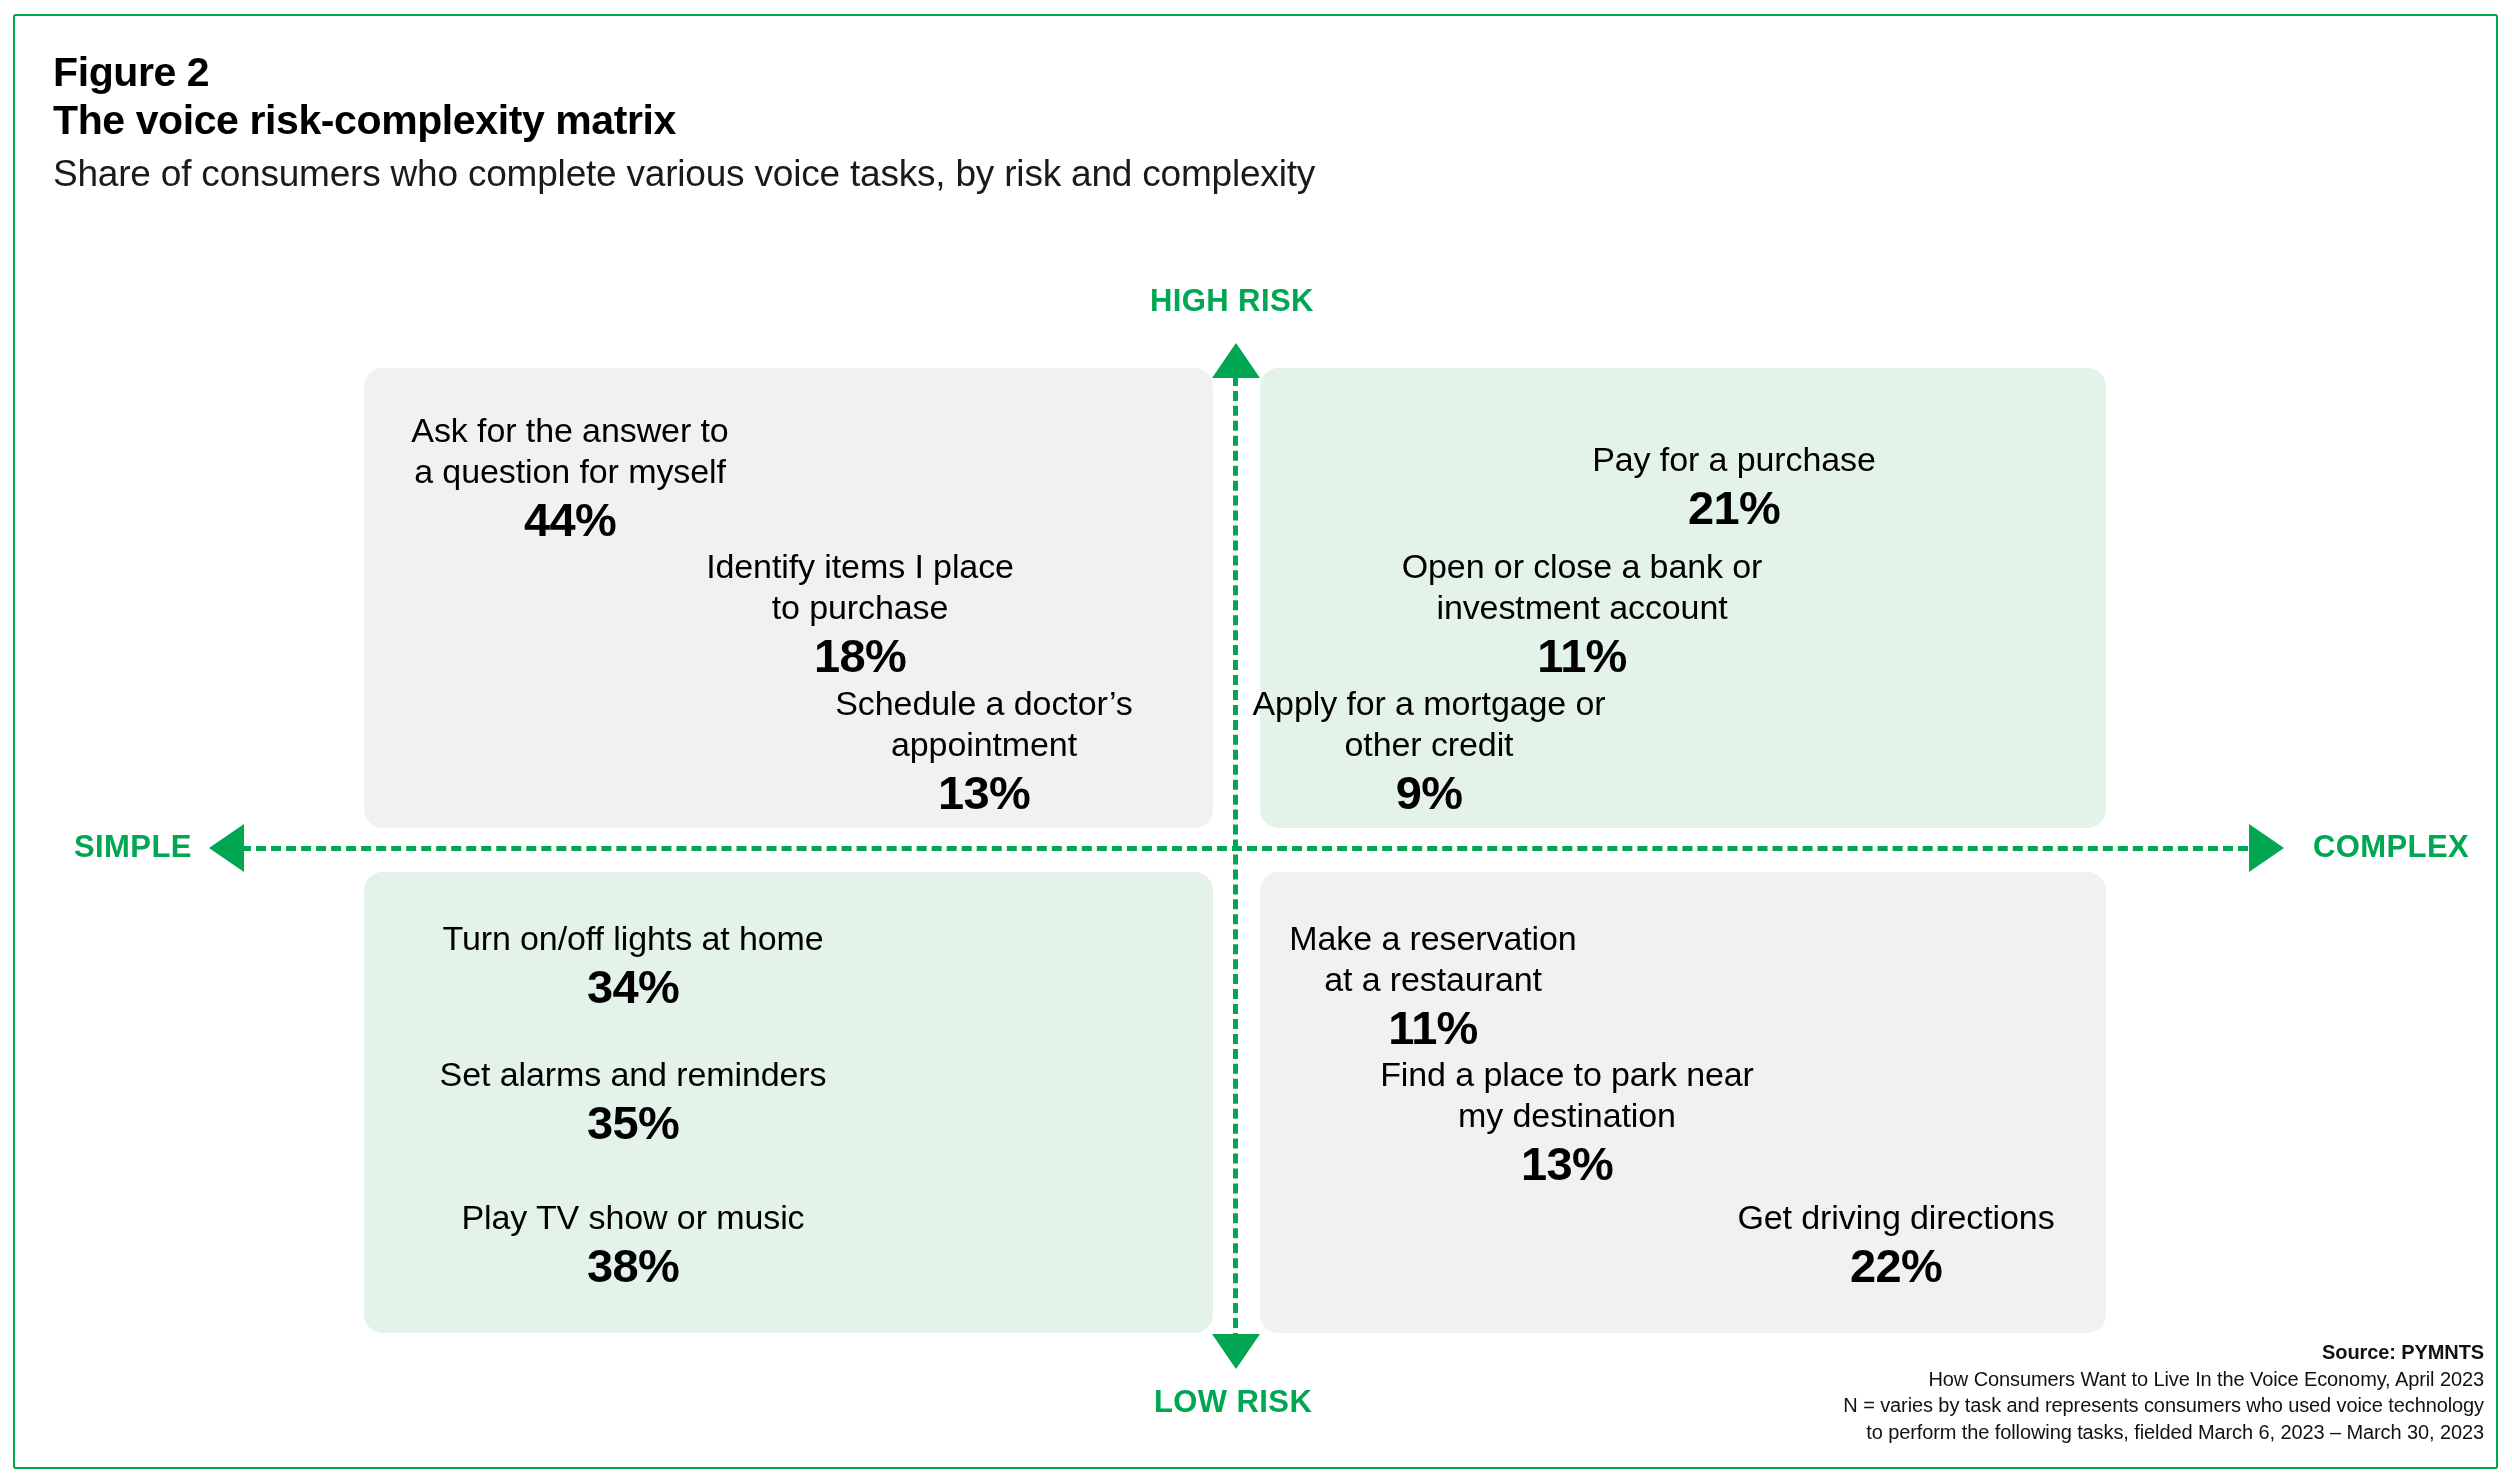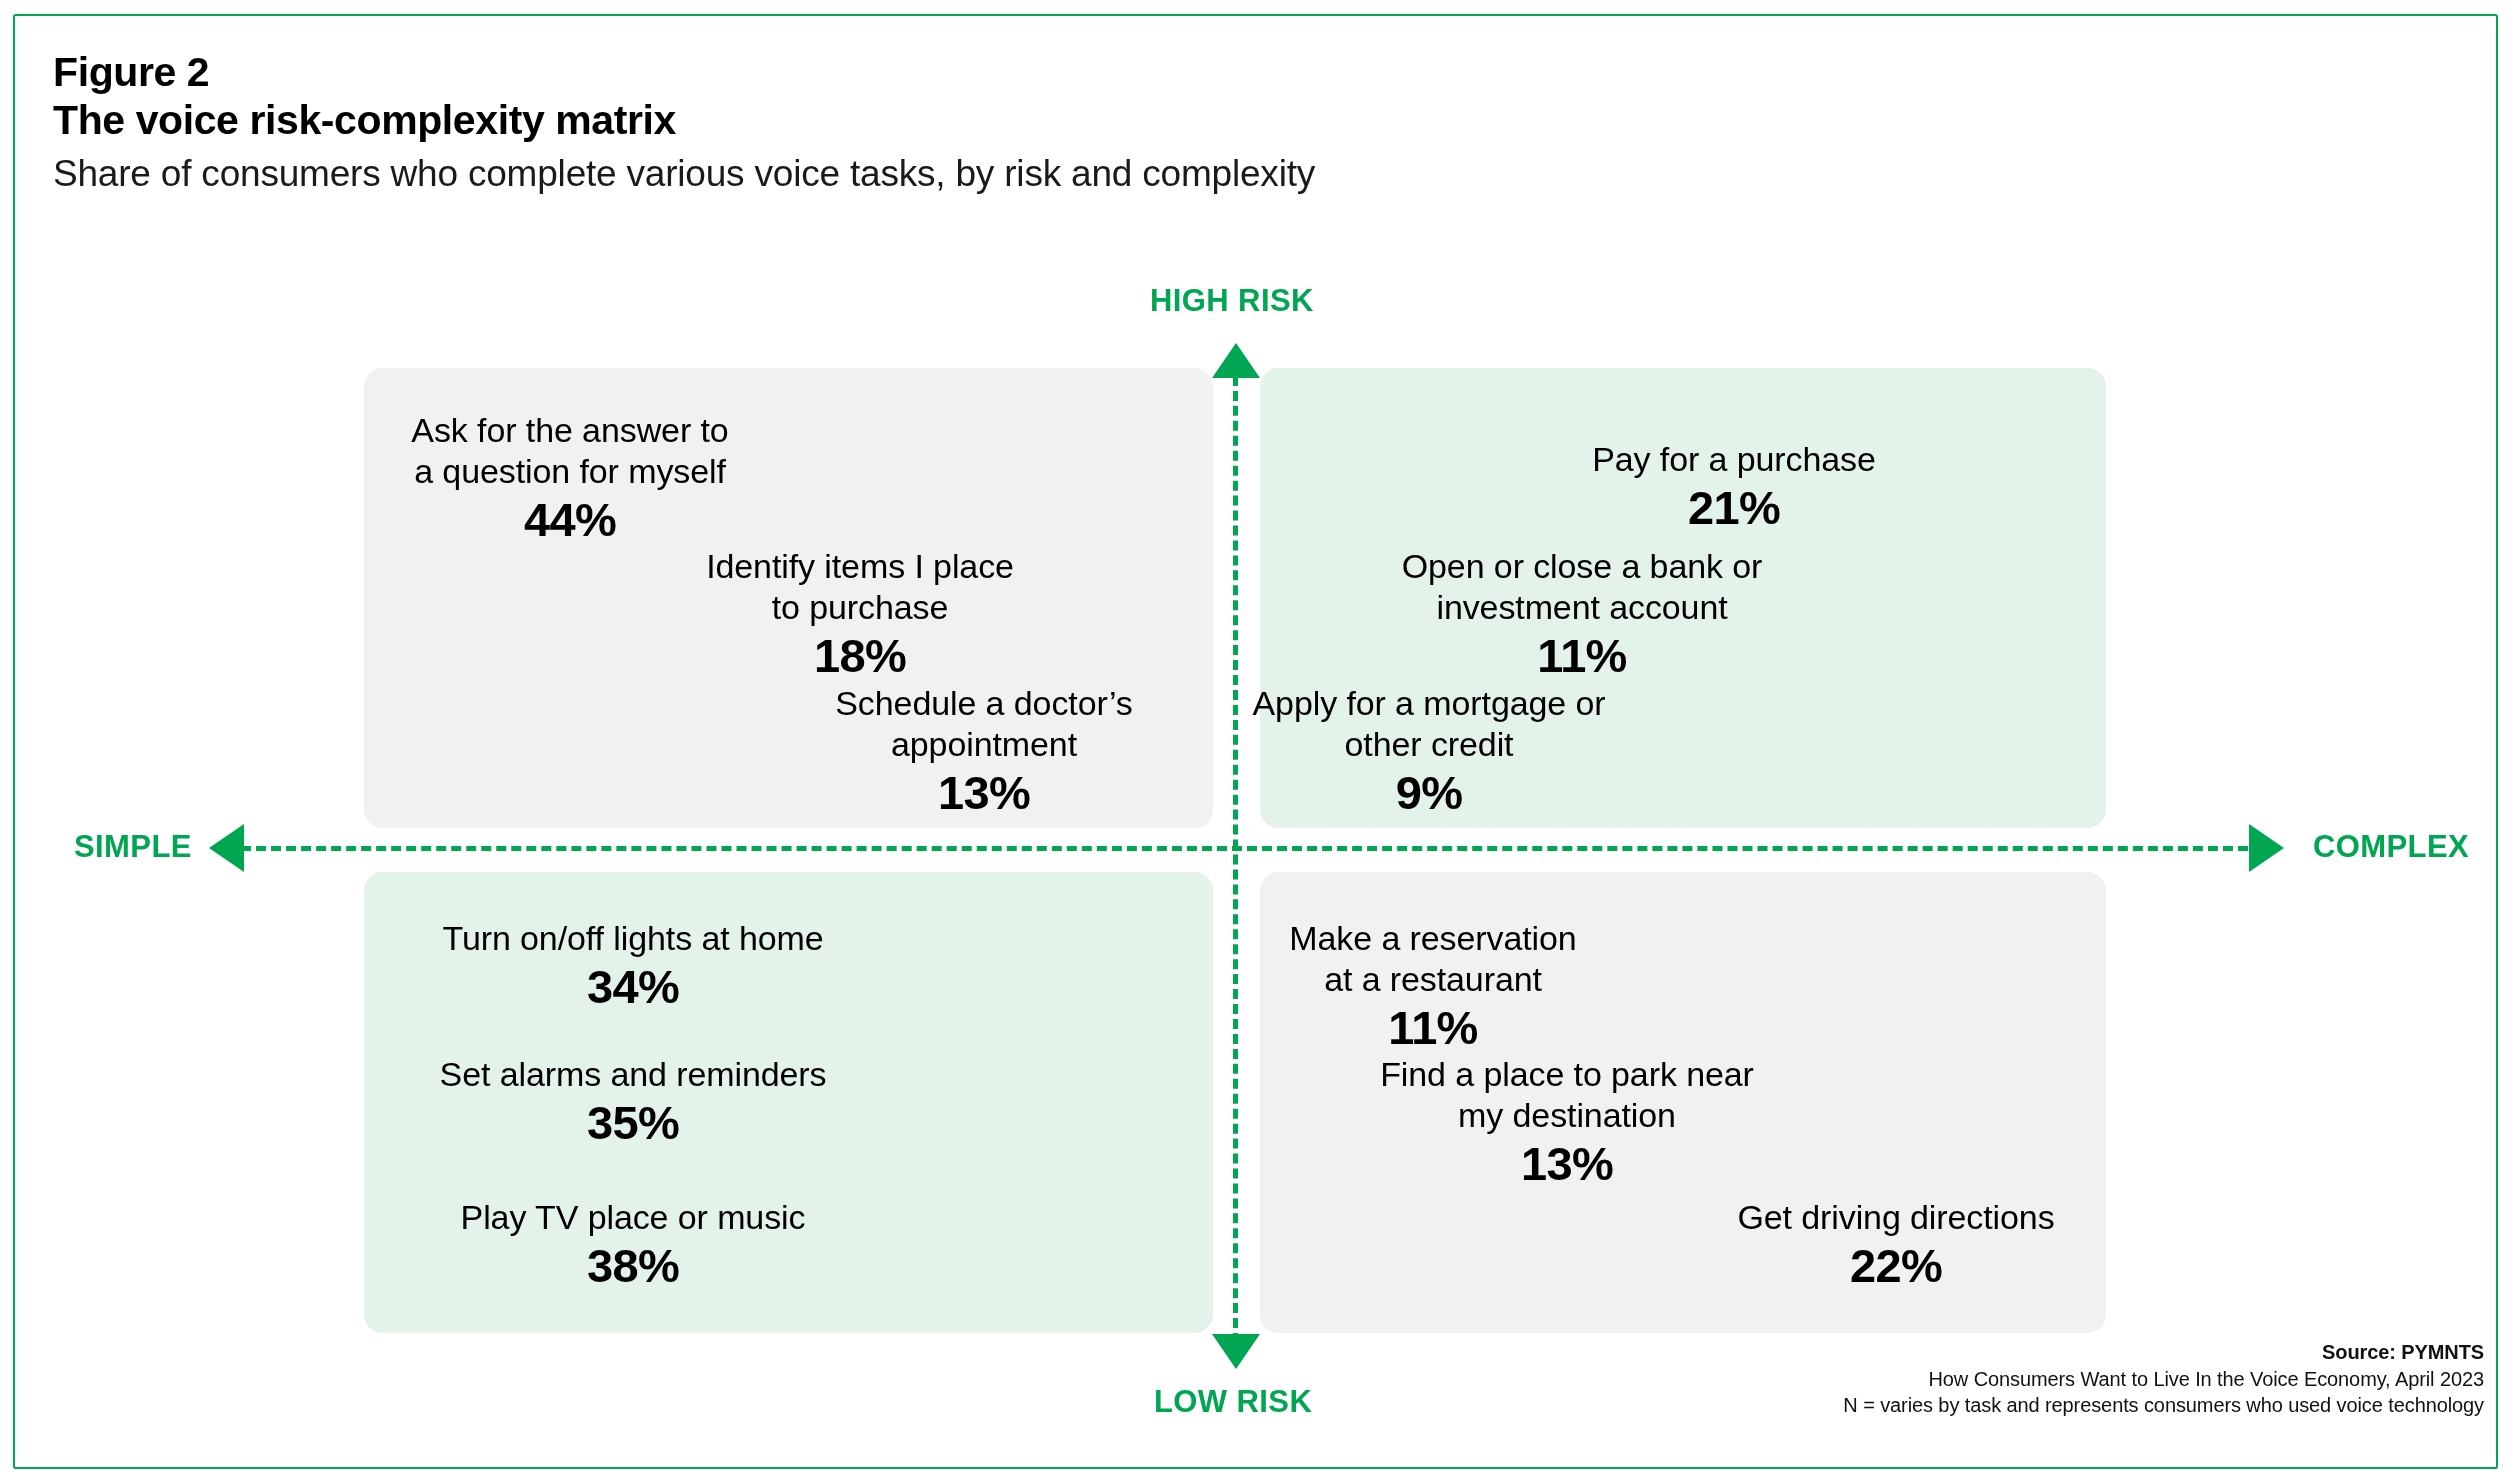--- a/index.html
+++ b/index.html
@@ -235,21 +235,21 @@
     <div class="item-label">Turn on/off lights at home</div>
     <div class="item-value">34%</div>
   </div>
 
   <div class="item" style="left:435px; top:1054px; width:396px;">
     <div class="item-label">Set alarms and reminders</div>
     <div class="item-value">35%</div>
   </div>
 
   <div class="item" style="left:435px; top:1197px; width:396px;">
-    <div class="item-label">Play TV place or music</div>
+    <div class="item-label">Play TV show or music</div>
     <div class="item-value">38%</div>
   </div>
 
   <div class="item" style="left:1235px; top:918px; width:396px;">
     <div class="item-label">Make a reservation
 at a restaurant</div>
     <div class="item-value">11%</div>
   </div>
 
   <div class="item" style="left:1369px; top:1054px; width:396px;">
@@ -273,16 +273,17 @@
 
   <div class="axis-label" id="label-high-risk">HIGH RISK</div>
   <div class="axis-label" id="label-low-risk">LOW RISK</div>
   <div class="axis-label" id="label-simple">SIMPLE</div>
   <div class="axis-label" id="label-complex">COMPLEX</div>
 
   <div id="source">
     <div class="src-line first">Source: PYMNTS</div>
     <div class="src-line">How Consumers Want to Live In the Voice Economy, April 2023</div>
     <div class="src-line">N = varies by task and represents consumers who used voice technology</div>
+    <div class="src-line">to perform the following tasks, fielded March 6, 2023 – March 30, 2023</div>
   </div>
 
 </div>
 
 
 </body></html>

